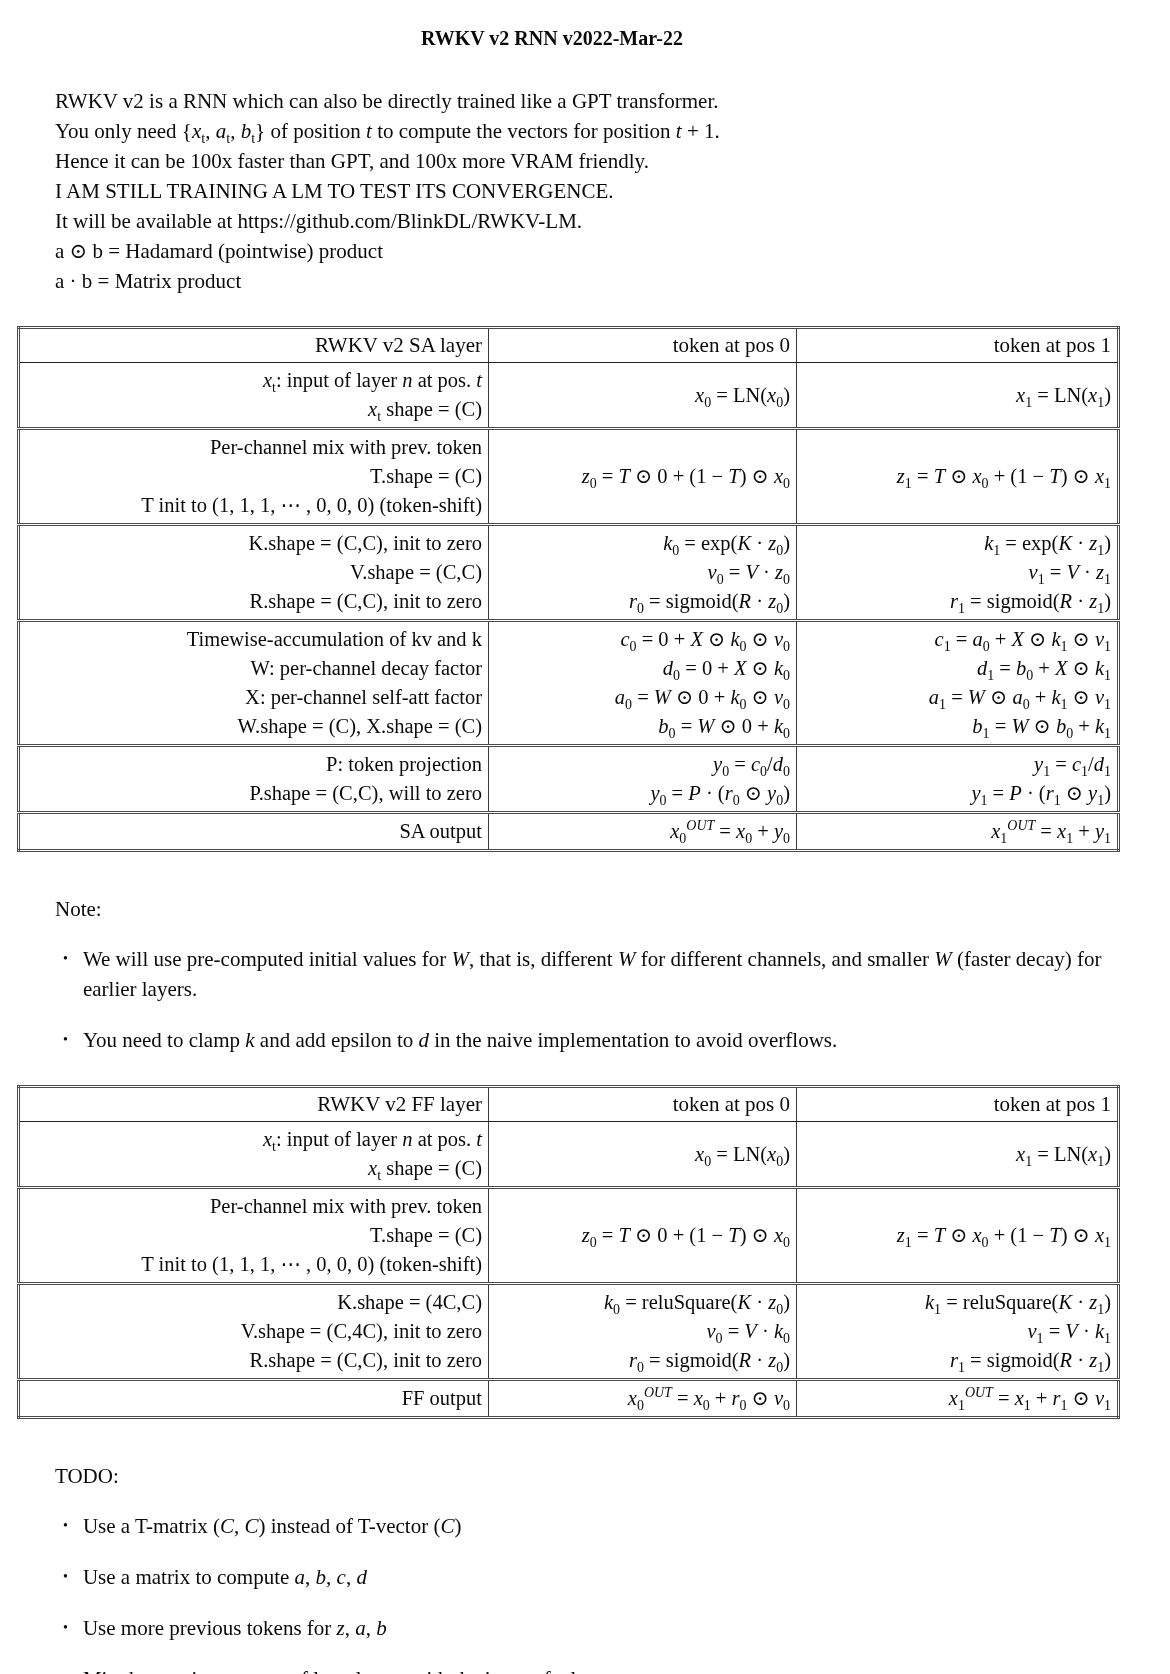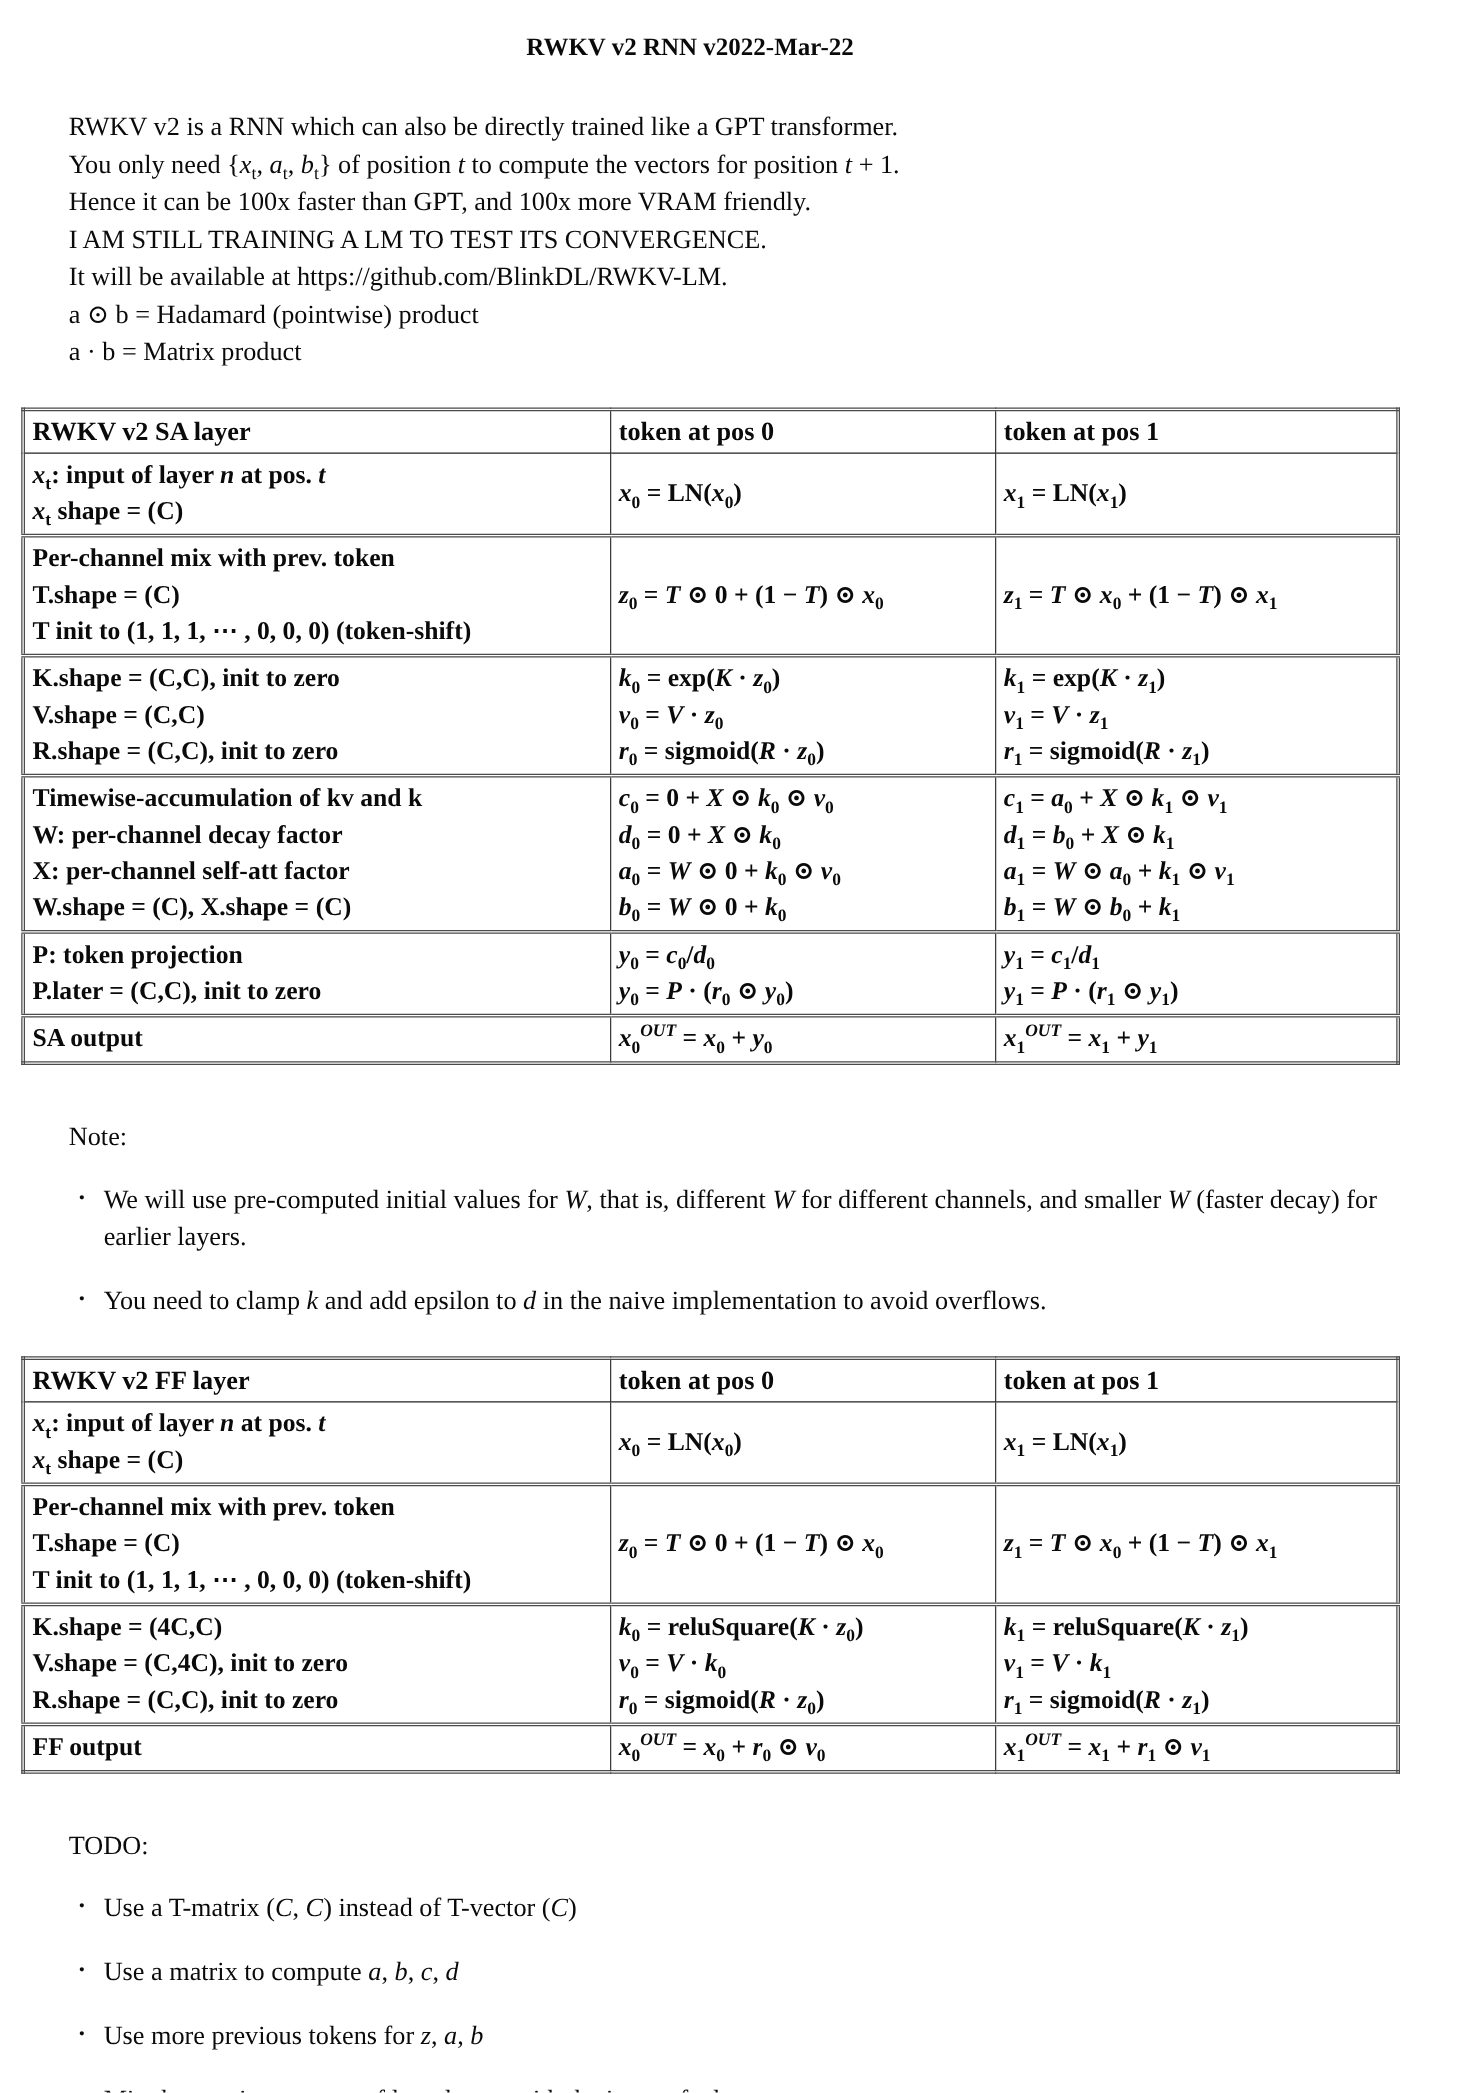--- a/index.html
+++ b/index.html
@@ -18,22 +18,22 @@
   .intro .line { white-space: nowrap; }
 
   table.tbl {
     width: 1100px; border-collapse: collapse;
     font-size: 20.5px; table-layout: fixed;
     border: 3px double #4a4a4a;
     margin-top: 30px;
   }
   table.tbl th, table.tbl td {
     border-left: 1.5px solid #3a3a3a; border-right: 1.5px solid #3a3a3a;
-    text-align: left; vertical-align: middle;
-    font-weight: bold; padding: 3px 6px;
+    text-align: right; vertical-align: middle;
+    font-weight: normal; padding: 3px 6px;
   }
   table.tbl thead th { border-bottom: 1.5px solid #222; font-size: 21px; padding: 4px 6px; }
   table.tbl tbody tr td { border-top: 3px double #4a4a4a; }
   table.tbl tbody tr:first-child td { border-top: 1.5px solid #222; }
   .cl { line-height: 29px; }
   sub, sup { font-size: 68%; line-height: 0; }
   .tbl-ff { margin-top: 40px; }
 
   .sec-label { margin: 45px 0 22px 38px; font-size: 21px; }
   .bullets { margin-left: 46px; }
@@ -134,21 +134,21 @@
         <td>
           <div class="cl"><i>c</i><sub>1</sub> = <i>a</i><sub>0</sub> + <i>X</i> ⊙ <i>k</i><sub>1</sub> ⊙ <i>v</i><sub>1</sub></div>
           <div class="cl"><i>d</i><sub>1</sub> = <i>b</i><sub>0</sub> + <i>X</i> ⊙ <i>k</i><sub>1</sub></div>
           <div class="cl"><i>a</i><sub>1</sub> = <i>W</i> ⊙ <i>a</i><sub>0</sub> + <i>k</i><sub>1</sub> ⊙ <i>v</i><sub>1</sub></div>
           <div class="cl"><i>b</i><sub>1</sub> = <i>W</i> ⊙ <i>b</i><sub>0</sub> + <i>k</i><sub>1</sub></div>
         </td>
       </tr>
       <tr>
         <td>
           <div class="cl">P: token projection</div>
-          <div class="cl">P.later = (C,C), init to zero</div>
+          <div class="cl">P.shape = (C,C), will to zero</div>
         </td>
         <td>
           <div class="cl"><i>y</i><sub>0</sub> = <i>c</i><sub>0</sub>/<i>d</i><sub>0</sub></div>
           <div class="cl"><i>y</i><sub>0</sub> = <i>P</i> · (<i>r</i><sub>0</sub> ⊙ <i>y</i><sub>0</sub>)</div>
         </td>
         <td>
           <div class="cl"><i>y</i><sub>1</sub> = <i>c</i><sub>1</sub>/<i>d</i><sub>1</sub></div>
           <div class="cl"><i>y</i><sub>1</sub> = <i>P</i> · (<i>r</i><sub>1</sub> ⊙ <i>y</i><sub>1</sub>)</div>
         </td>
       </tr>

